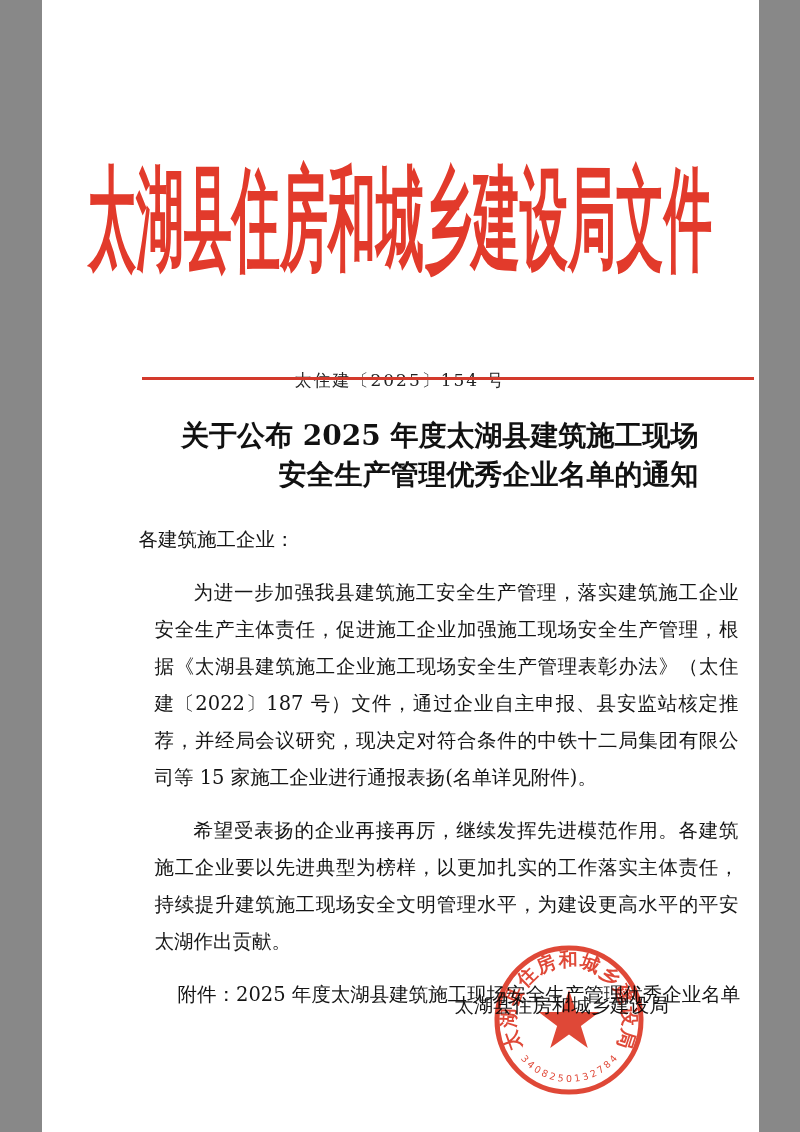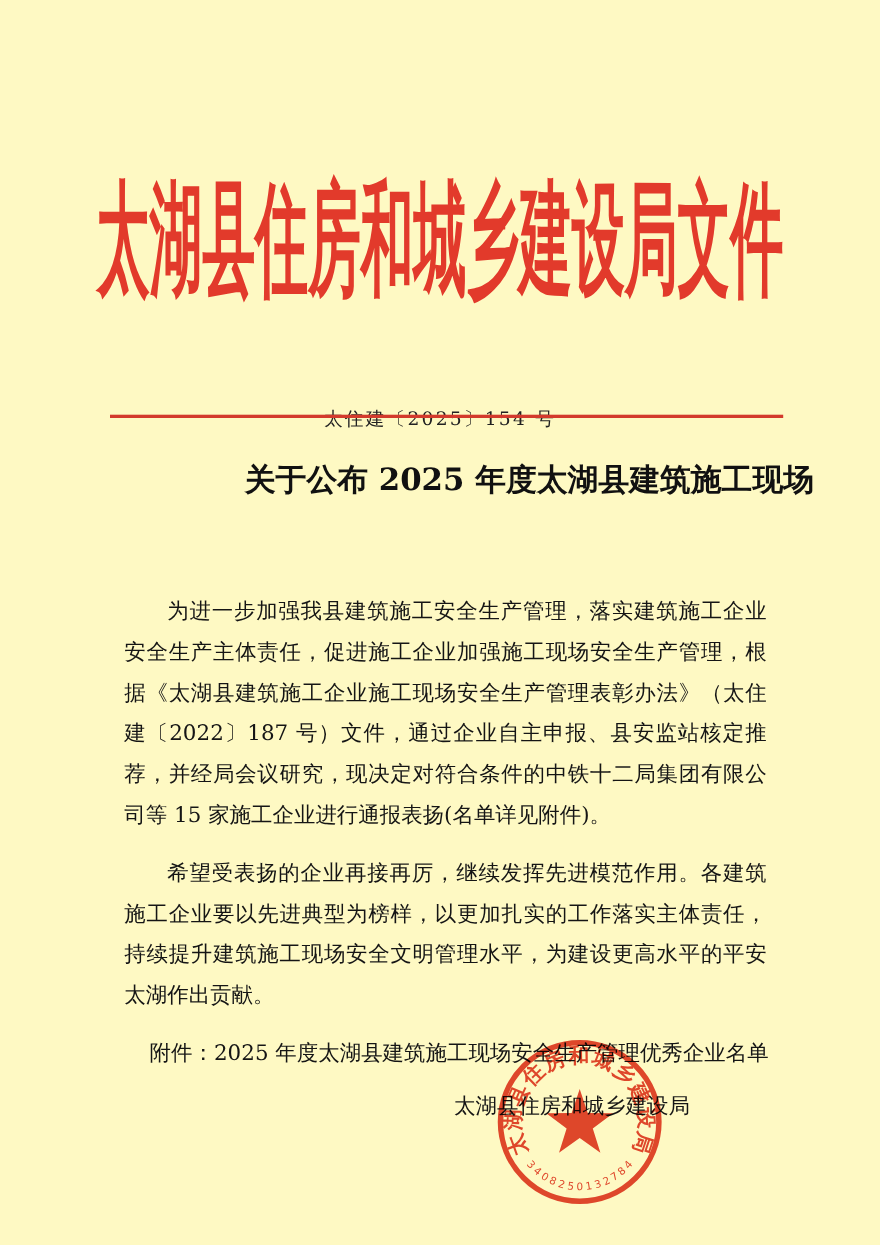--- a/index.html
+++ b/index.html
@@ -1,21 +1,21 @@
 <!DOCTYPE html>
 <html><head>
 <meta charset="utf-8">
 <style>
   html, body { margin: 0; padding: 0; background: #888; }
   .page {
     position: relative;
-    width: 800px;
+    width: 717px;
     height: 1132px;
     margin: 0 auto;
-    background: #fef9c3;
+    background: #ffffff;
     overflow: hidden;
     font-family: "DejaVu Serif", "Liberation Serif", serif;
     color: #1a1a1a;
   }
 
   
   .masthead {
     position: absolute;
     top: 162px;
     left: 0; right: 0;
@@ -120,23 +120,25 @@
   <div class="masthead">
     <span class="masthead-text">太湖县住房和城乡建设局文件</span>
   </div>
 
   <div class="doc-number">太住建〔2025〕154 号</div>
 
   <div class="red-rule"></div>
 
   <div class="doc-title">
     <div>关于公布 2025 年度太湖县建筑施工现场</div>
+    <div>安全生产管理优秀企业名单的通知</div>
   </div>
 
   <div class="body-text">
+    <div class="salutation">各建筑施工企业：</div>
     <p class="para">为进一步加强我县建筑施工安全生产管理，落实建筑施工企业安全生产主体责任，促进施工企业加强施工现场安全生产管理，根据《太湖县建筑施工企业施工现场安全生产管理表彰办法》（太住建〔2022〕187 号）文件，通过企业自主申报、县安监站核定推荐，并经局会议研究，现决定对符合条件的中铁十二局集团有限公司等 15 家施工企业进行通报表扬(名单详见附件)。</p>
     <p class="para">希望受表扬的企业再接再厉，继续发挥先进模范作用。各建筑施工企业要以先进典型为榜样，以更加扎实的工作落实主体责任，持续提升建筑施工现场安全文明管理水平，为建设更高水平的平安太湖作出贡献。</p>
     <div class="attachment">附件：2025 年度太湖县建筑施工现场安全生产管理优秀企业名单</div>
   </div>
 
   <div class="sign-block">
     <div>太湖县住房和城乡建设局</div>
   </div>
 
   <div class="seal">

